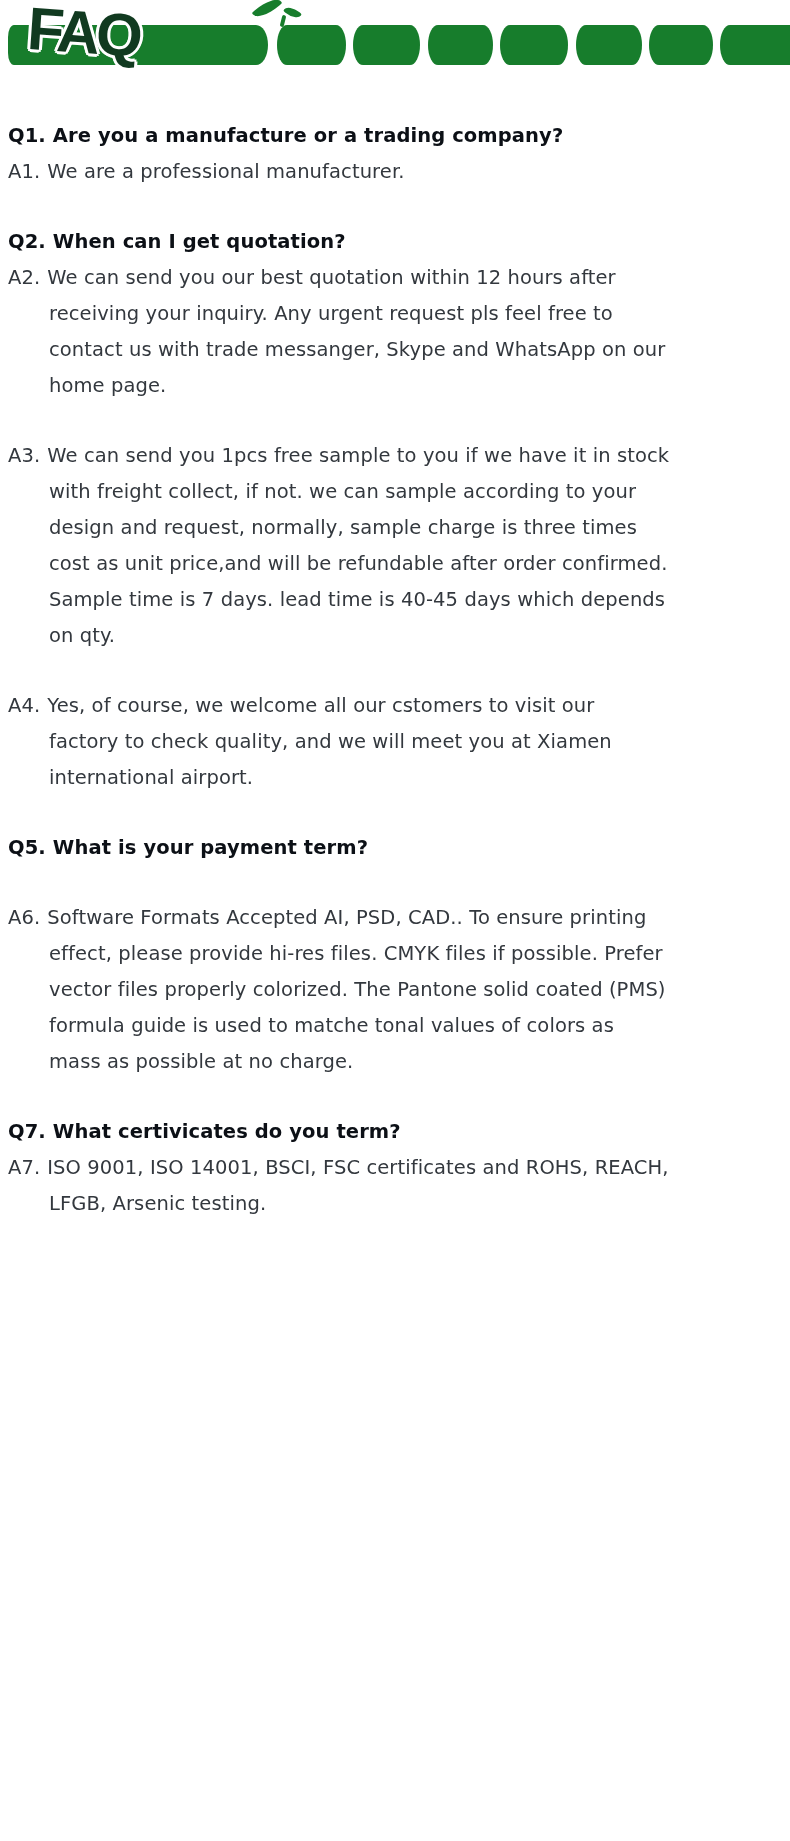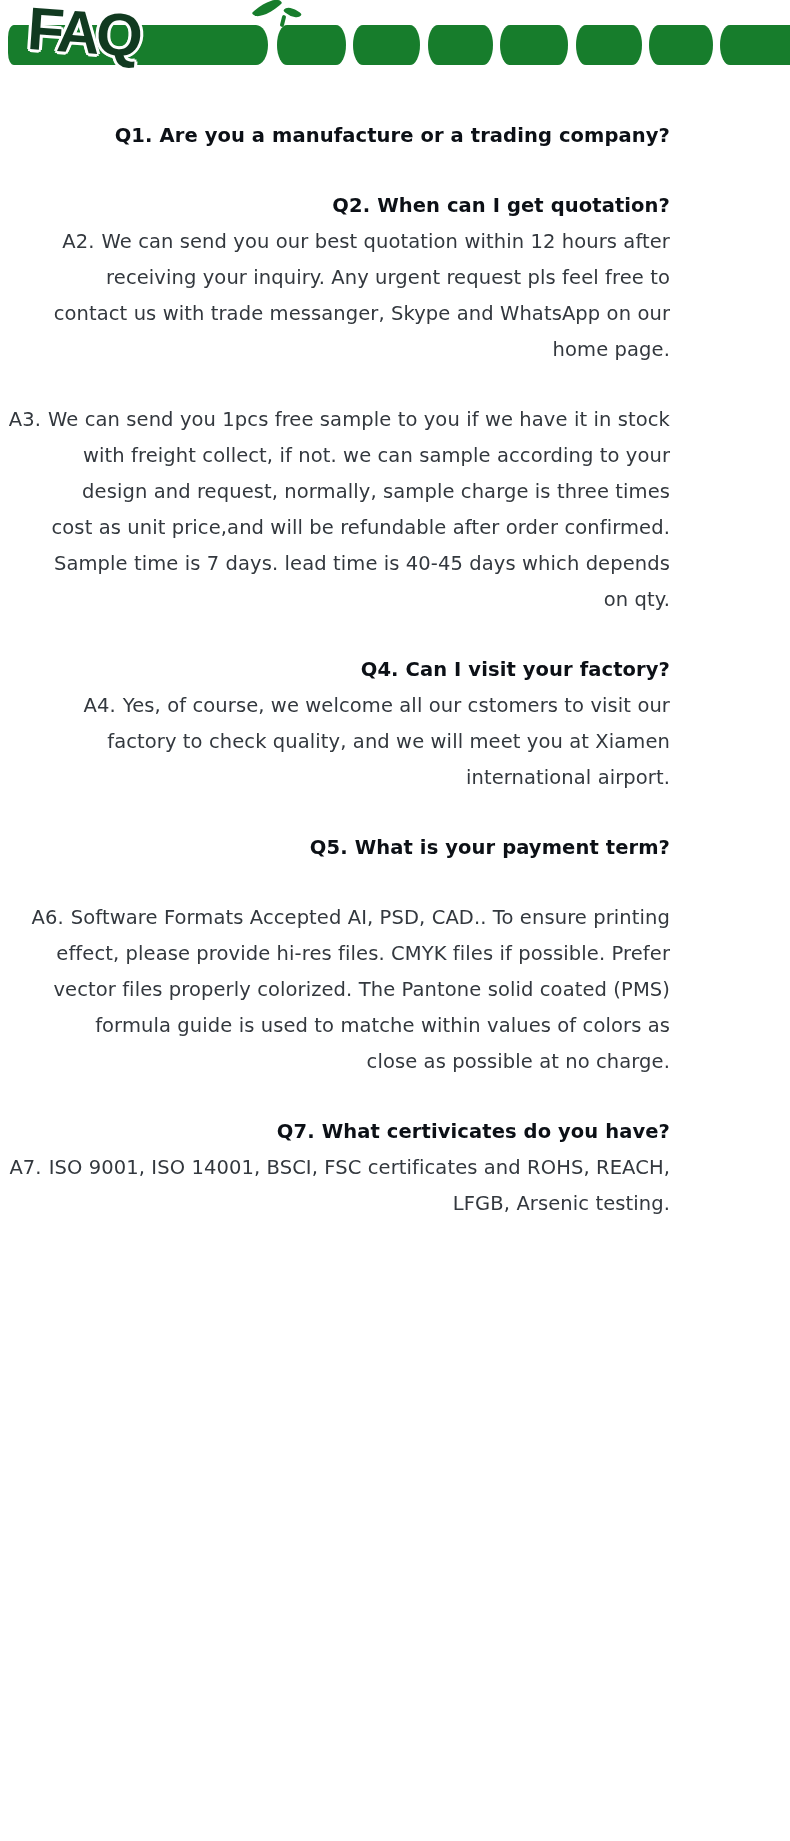--- a/index.html
+++ b/index.html
@@ -72,21 +72,20 @@
     padding:48px 8px 0 8px;
     max-width:678px;
   }
   .qa{margin-bottom:34px;}
   .q,.a{
     font-size:19.5px;
     line-height:36px;
     padding-left:41px;
     text-indent:-41px;
     letter-spacing:0.1px;
-    text-align:right;
   }
   .q{
     font-weight:bold;
     color:var(--q-color);
   }
   .a{
     color:var(--a-color);
   }
   .lbl{margin-right:7px;}
 </style>
@@ -107,60 +106,60 @@
   <div class="bamboo-seg seg6"></div>
   <div class="bamboo-seg seg7"></div>
 </header>
 
 <main class="faq-list">
 
   <section class="qa">
     <div class="q">
       <span class="lbl">Q1.</span><span>Are you a manufacture or a trading company?</span>
     </div>
+    <div class="a">
+      <span class="lbl">A1.</span><span>We are a professional manufacturer.</span>
+    </div>
   </section>
 
   <section class="qa">
     <div class="q">
       <span class="lbl">Q2.</span><span>When can I get quotation?</span>
     </div>
     <div class="a">
       <span class="lbl">A2.</span><span>We can send you our best quotation within 12 hours after receiving your inquiry. Any urgent request pls feel free to contact us with trade messanger, Skype and WhatsApp on our home page.</span>
     </div>
   </section>
 
   <section class="qa">
     <div class="a">
       <span class="lbl">A3.</span><span>We can send you 1pcs free sample to you if we have it in stock with freight collect, if not. we can sample according to your design and request, normally, sample charge is three times cost as unit price,and will be refundable after order confirmed. Sample time is 7 days. lead time is 40-45 days which depends on qty.</span>
     </div>
   </section>
 
   <section class="qa">
-    <div class="q">
-      <span class="lbl">Q4.</span><span>Can I visit your factory?</span>
-    </div>
     <div class="a">
       <span class="lbl">A4.</span><span>Yes, of course, we welcome all our cstomers to visit our factory to check quality, and we will meet you at Xiamen international airport.</span>
     </div>
   </section>
 
   <section class="qa">
     <div class="q">
       <span class="lbl">Q5.</span><span>What is your payment term?</span>
     </div>
   </section>
 
   <section class="qa">
     <div class="a">
-      <span class="lbl">A6.</span><span>Software Formats Accepted AI, PSD, CAD.. To ensure printing effect, please provide hi-res files. CMYK files if possible. Prefer vector files properly colorized. The Pantone solid coated (PMS) formula guide is used to matche within values of colors as close as possible at no charge.</span>
+      <span class="lbl">A6.</span><span>Software Formats Accepted AI, PSD, CAD.. To ensure printing effect, please provide hi-res files. CMYK files if possible. Prefer vector files properly colorized. The Pantone solid coated (PMS) formula guide is used to matche tonal values of colors as mass as possible at no charge.</span>
     </div>
   </section>
 
   <section class="qa">
     <div class="q">
-      <span class="lbl">Q7.</span><span>What certivicates do you have?</span>
+      <span class="lbl">Q7.</span><span>What certivicates do you term?</span>
     </div>
     <div class="a">
       <span class="lbl">A7.</span><span>ISO 9001, ISO 14001, BSCI, FSC certificates and ROHS, REACH, LFGB, Arsenic testing.</span>
     </div>
   </section>
 
 </main>
 
 </body></html>

